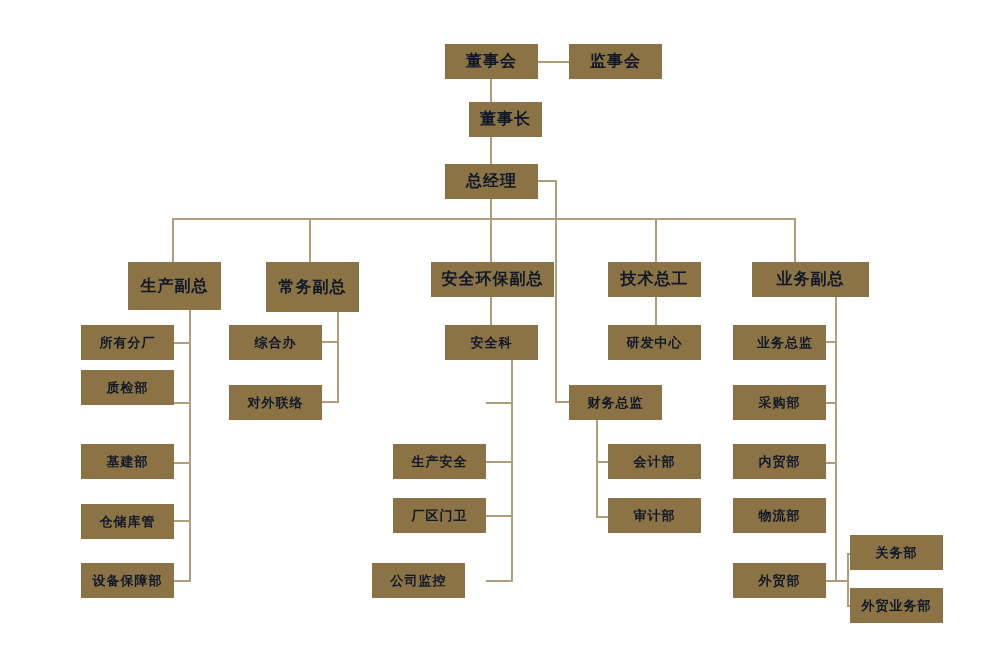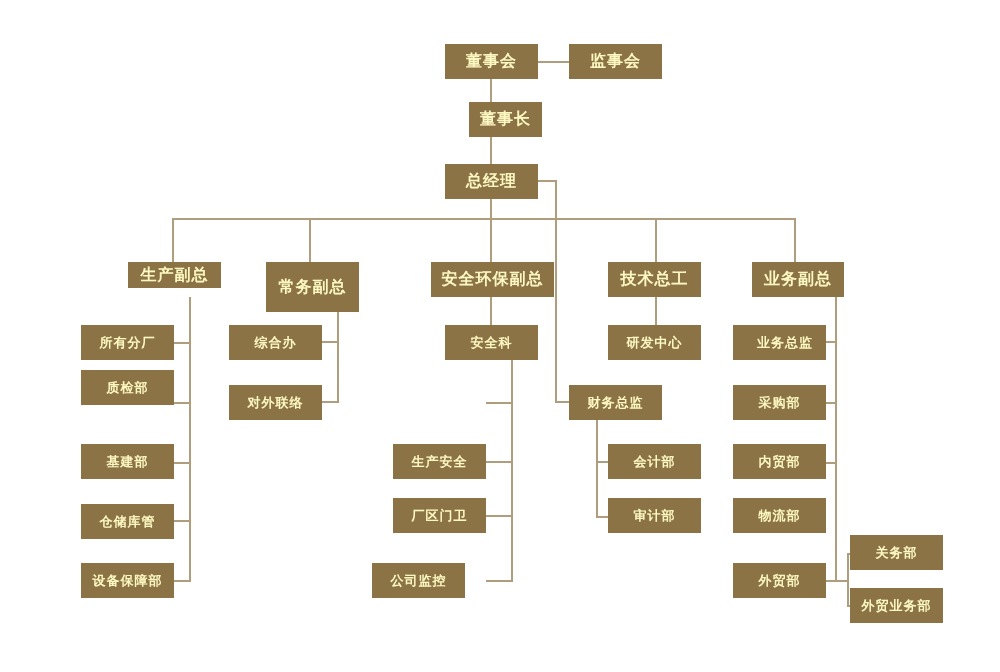--- a/index.html
+++ b/index.html
@@ -1,18 +1,18 @@
 <!DOCTYPE html>
 <html><head>
 <meta charset="utf-8">
 <style>
   html, body { margin:0; padding:0; background:#ffffff; }
   #canvas { position:relative; width:1000px; height:672px; background:#ffffff; overflow:hidden; }
   .line { position:absolute; background:#b09d7c; }
-  .node { position:absolute; background:#8b7345; color:#fef9c3; border-radius:0;
+  .node { position:absolute; background:#8b7345; color:#0f172a; border-radius:0;
           display:flex; align-items:center; justify-content:center;
           font-family:"DejaVu Sans", sans-serif; font-weight:bold; box-sizing:border-box;
           letter-spacing:1px; white-space:nowrap; }
   .lg { font-size:16px; }
   .sm { font-size:13px; }
 </style>
 </head>
 <body>
 
 <div id="canvas">
@@ -61,25 +61,25 @@
   <div class="line" style="left:826px;top:580px;width:22px;height:2px;"></div>
   <div class="line" style="left:847px;top:553px;width:2px;height:53px;"></div>
   <div class="line" style="left:847px;top:553px;width:3px;height:2px;"></div>
   <div class="line" style="left:847px;top:605px;width:3px;height:2px;"></div>
 
   <div class="node lg" style="left:445px;top:44px;width:93px;height:35px;">董事会</div>
   <div class="node lg" style="left:569px;top:44px;width:93px;height:35px;">监事会</div>
   <div class="node lg" style="left:469px;top:102px;width:73px;height:35px;">董事长</div>
   <div class="node lg" style="left:445px;top:164px;width:93px;height:35px;">总经理</div>
 
-  <div class="node lg" style="left:128px;top:262px;width:93px;height:26px;">生产副总</div>
+  <div class="node lg" style="left:128px;top:262px;width:93px;height:48px;">生产副总</div>
   <div class="node lg" style="left:266px;top:262px;width:93px;height:50px;">常务副总</div>
   <div class="node lg" style="left:431px;top:262px;width:123px;height:35px;">安全环保副总</div>
   <div class="node lg" style="left:608px;top:262px;width:93px;height:35px;">技术总工</div>
-  <div class="node lg" style="left:752px;top:262px;width:92px;height:35px;">业务副总</div>
+  <div class="node lg" style="left:752px;top:262px;width:117px;height:35px;">业务副总</div>
 
   <div class="node sm" style="left:81px;top:325px;width:93px;height:35px;">所有分厂</div>
   <div class="node sm" style="left:81px;top:370px;width:93px;height:35px;">质检部</div>
   <div class="node sm" style="left:81px;top:444px;width:93px;height:35px;">基建部</div>
   <div class="node sm" style="left:81px;top:504px;width:93px;height:35px;">仓储库管</div>
   <div class="node sm" style="left:81px;top:563px;width:93px;height:35px;">设备保障部</div>
 
   <div class="node sm" style="left:229px;top:325px;width:93px;height:35px;">综合办</div>
   <div class="node sm" style="left:229px;top:385px;width:93px;height:35px;">对外联络</div>
 

